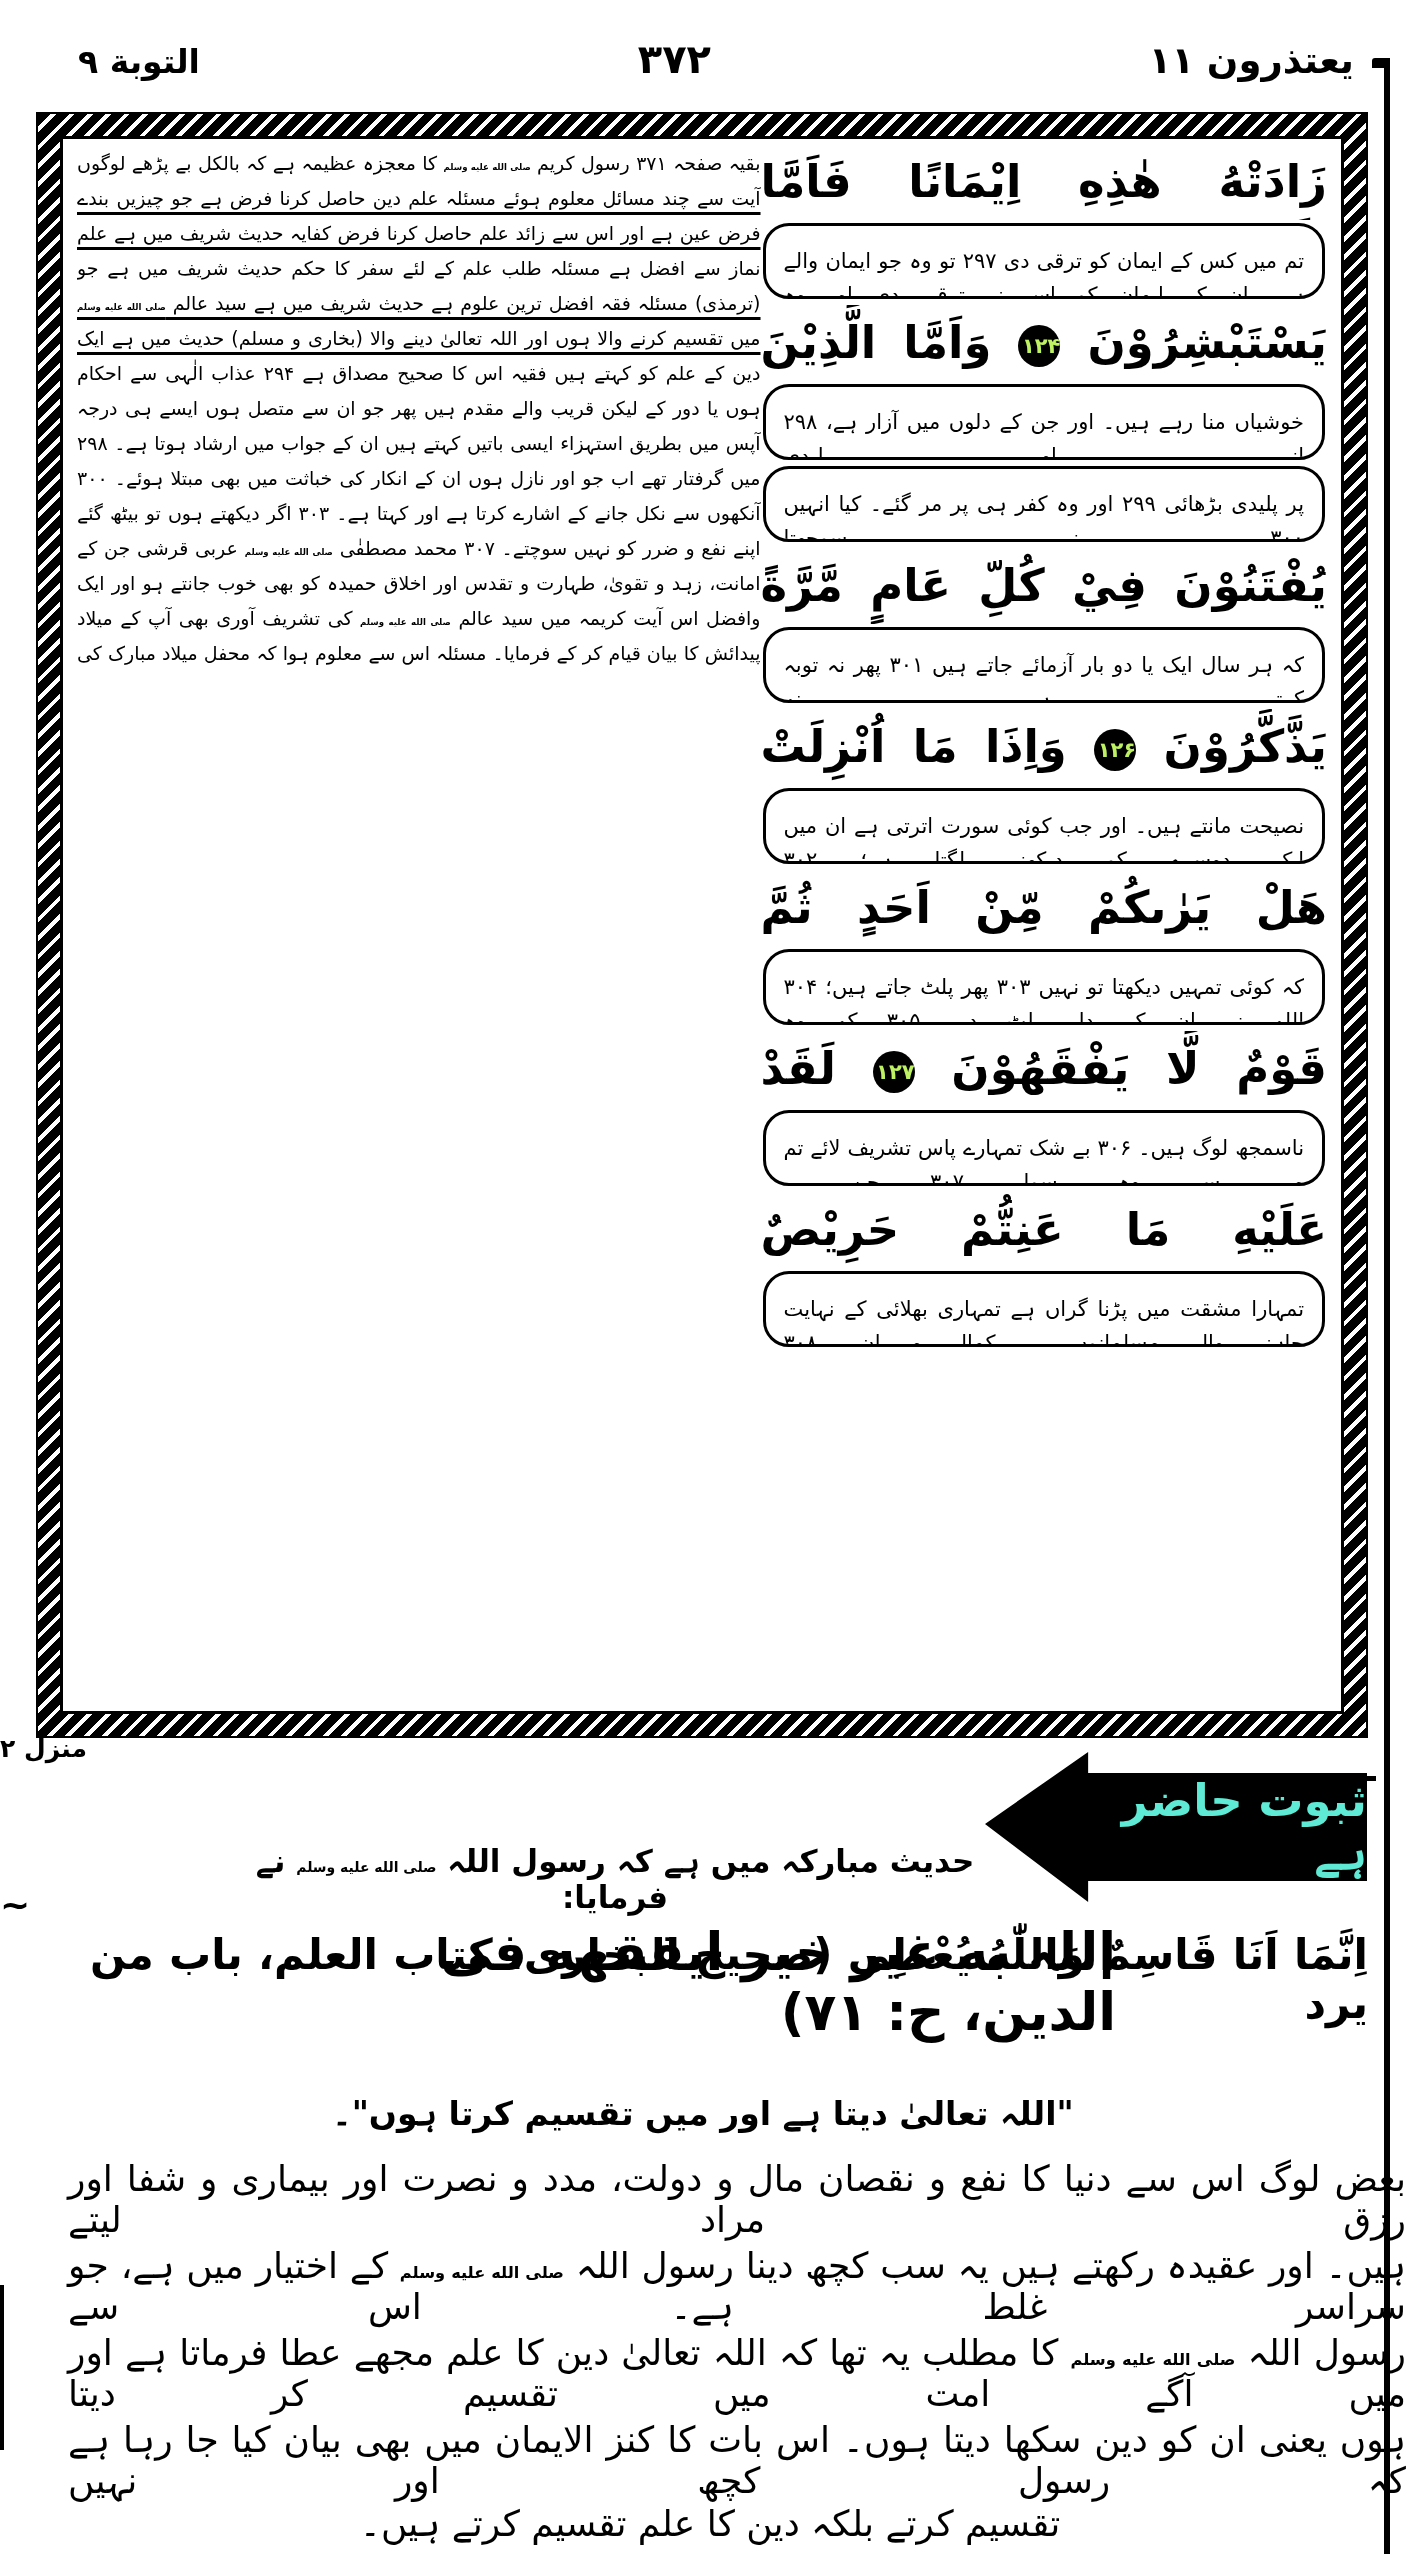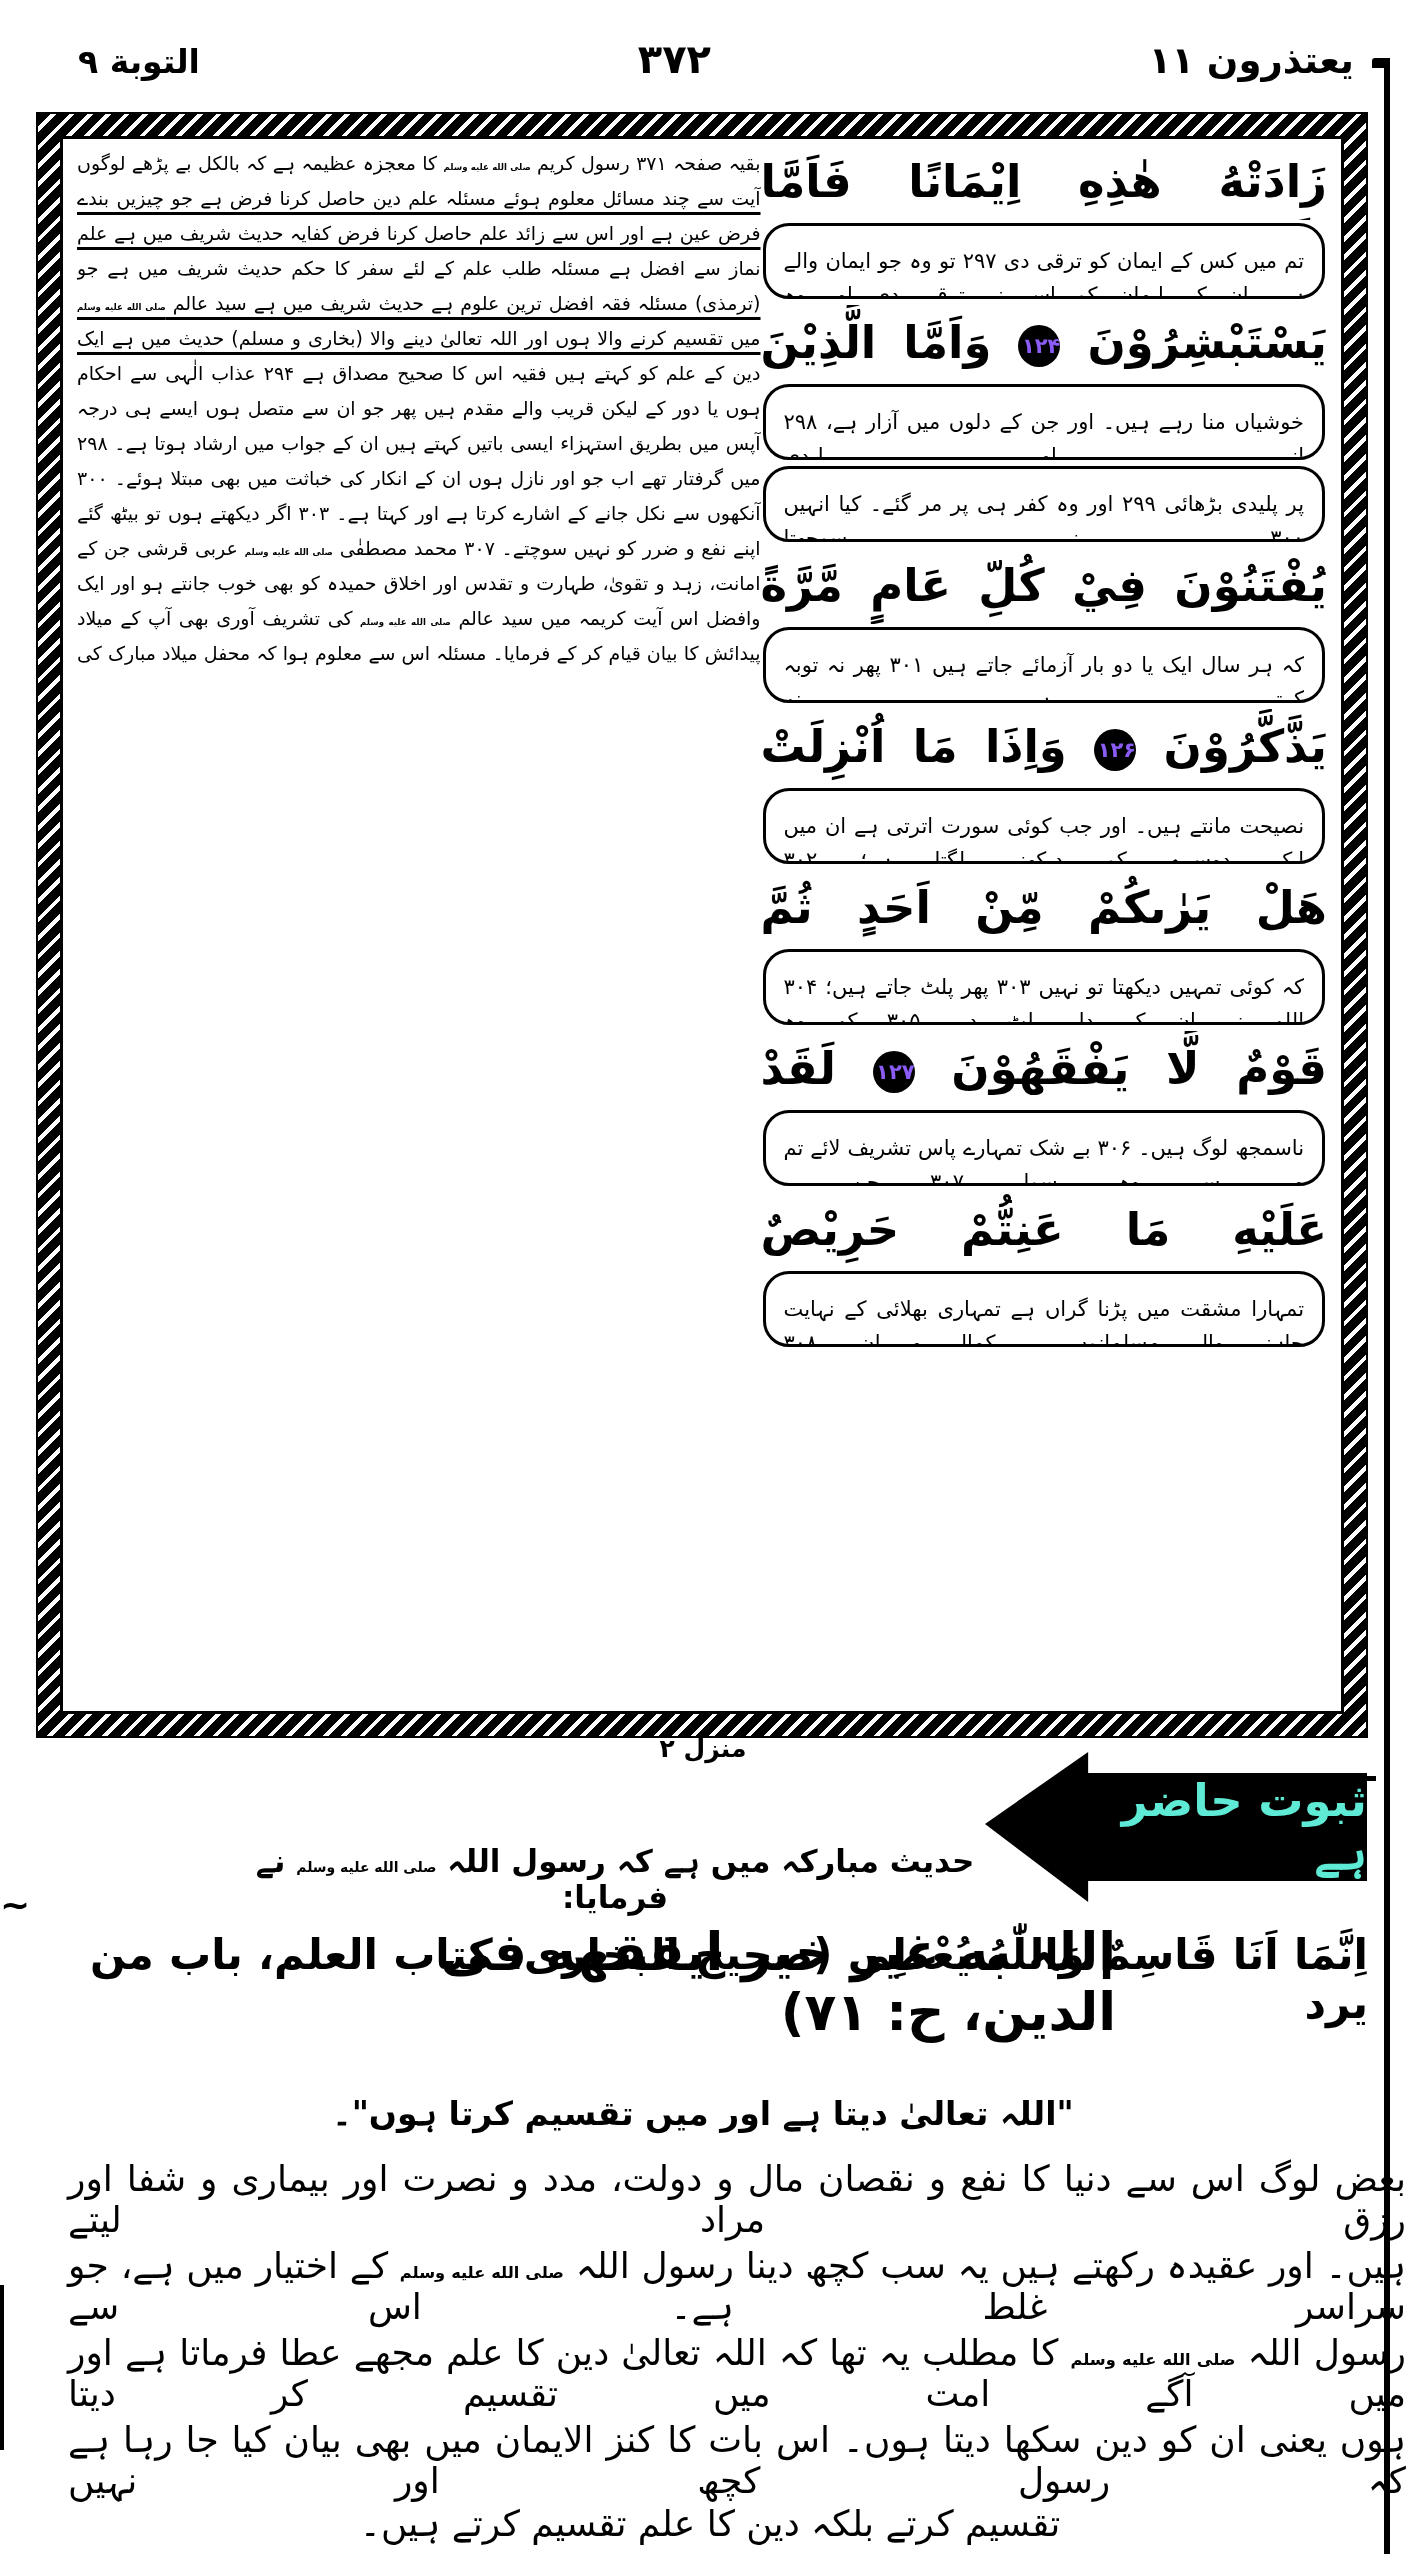--- a/index.html
+++ b/index.html
@@ -14,31 +14,31 @@
   
   .rrule{position:absolute;left:1384px;top:58px;width:6px;height:2496px;background:#000;}
   .rrule-hook{position:absolute;left:1372px;top:58px;width:15px;height:10px;background:#000;border-radius:3px 0 0 0;}
   
   .qbox{position:absolute;top:112px;left:36px;width:1332px;height:1626px;border:2px solid #000;
         background:repeating-linear-gradient(135deg,#000 0 9px,#fff 9px 13px);box-sizing:border-box;}
   .qinner{position:absolute;inset:22px;background:#fff;border:3px solid #000;
           padding:5px 14px;box-sizing:border-box;display:flex;overflow:hidden;}
   .averse{direction:rtl;font-weight:bold;font-size:45px;line-height:76px;height:76px;
           text-align:justify;text-align-last:justify;overflow:hidden;}
-  .ayah{display:inline-block;background:#000;color:#8b5cf6;border-radius:50%;min-width:42px;height:42px;
+  .ayah{display:inline-block;background:#000;color:#bef264;border-radius:50%;min-width:42px;height:42px;
         line-height:42px;text-align:center;font-size:21px;font-weight:bold;vertical-align:middle;}
   .uband{direction:rtl;border:3px solid #000;border-radius:26px;padding:18px 18px;margin:3px 2px 6px;
          font-size:21px;line-height:34px;height:34px;text-align:justify;text-align-last:justify;overflow:hidden;}
   .commentary{margin-top:2px;}
   .cline{direction:rtl;font-size:19px;line-height:35px;height:35px;text-align:justify;
          text-align-last:justify;overflow:hidden;}
   .cline.ul{text-decoration:underline;text-decoration-thickness:3px;text-underline-offset:7px;}
   .cline:last-child{text-align-last:center;}
   
-  .manzil{position:absolute;top:1734px;left:0;right:0;text-align:center;font-size:25px;font-weight:bold;}
+  .manzil{position:absolute;top:1734px;left:0;right:0;text-align:left;font-size:25px;font-weight:bold;}
   .banner{position:absolute;left:985px;top:1752px;width:382px;height:150px;background:#000;color:#5eead4;
           clip-path:polygon(0 48%,27% 0,27% 14%,100% 14%,100% 86%,27% 86%,27% 100%);
           display:flex;align-items:center;justify-content:center;padding-left:92px;box-sizing:border-box;
           font-size:45px;font-weight:bold;direction:rtl;}
   .bdash{position:absolute;left:1366px;top:1776px;width:10px;height:5px;background:#000;}
   .lmark{position:absolute;left:0px;top:1884px;font-size:36px;font-weight:bold;direction:ltr;}
   .lline{position:absolute;left:0px;top:2285px;width:4px;height:165px;background:#000;}
   .hintro{position:absolute;top:1843px;left:250px;width:730px;font-size:31px;font-weight:bold;
           direction:rtl;text-align:center;}
   .harabic1{position:absolute;top:1930px;left:90px;width:1278px;font-size:42px;font-weight:bold;

